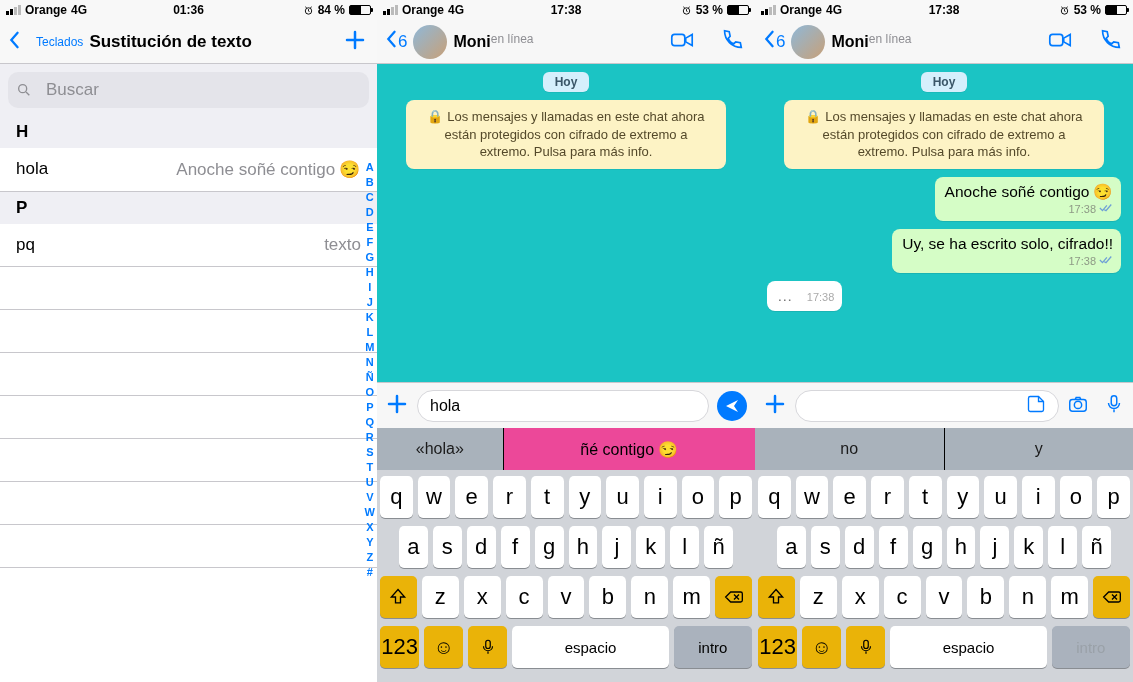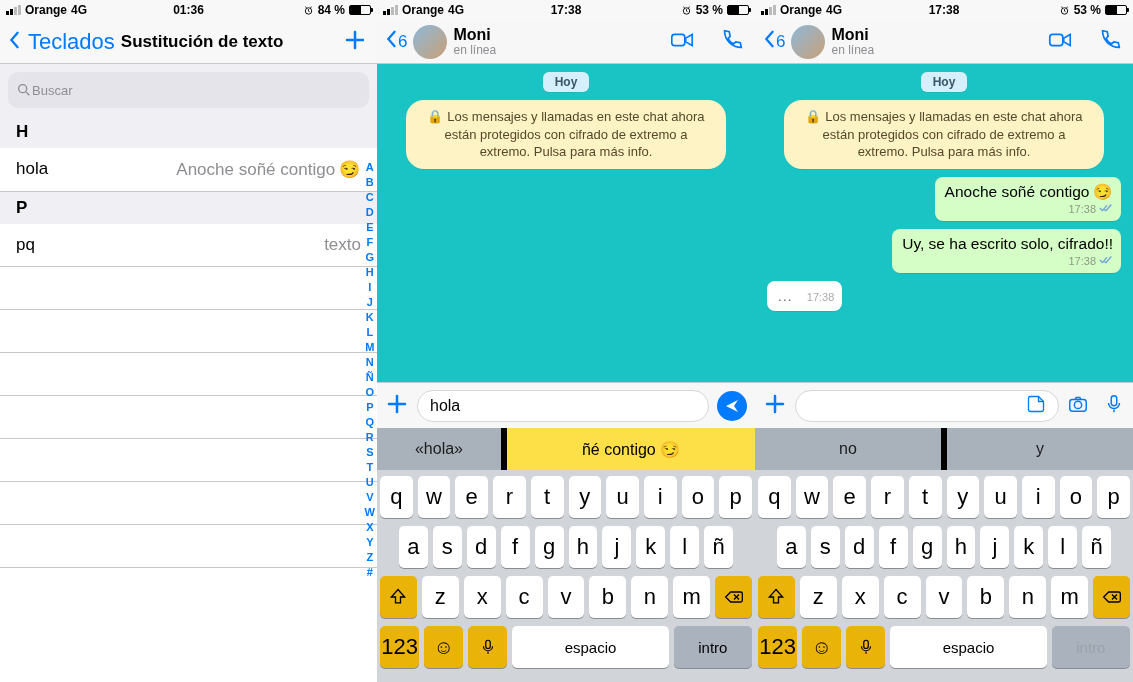--- a/index.html
+++ b/index.html
@@ -14,65 +14,65 @@
   .sb-center { position:absolute; left:50%; transform:translateX(-50%); font-weight:600;}
   .sig { display:flex; gap:1px; align-items:flex-end;}
   .sig span { width:3px; background:#000;}
   .sig span:nth-child(1){height:4px}.sig span:nth-child(2){height:6px}.sig span:nth-child(3){height:8px;background:#bbb}.sig span:nth-child(4){height:10px;background:#bbb}
   .batt { width:22px; height:10px; border:1px solid #000; border-radius:2px; position:relative;}
   .batt::after{content:"";position:absolute;right:-3px;top:2px;width:2px;height:4px;background:#000;border-radius:0 1px 1px 0;}
   .batt-fill{height:100%;background:#000;}
   .alarm svg{width:11px;height:11px;display:block}
   
   .navbar1 { height:44px; display:flex; align-items:center; padding:0 8px; border-bottom:0.5px solid #c8c7cc; background:#f8f8f8; position:relative;}
-  .back-btn { display:flex; align-items:flex-start; color:#007aff; font-size:22px; gap:8px;}
+  .back-btn { display:flex; align-items:center; color:#007aff; font-size:12px; gap:16px;}
   .nav-title { font-size:17px; font-weight:600; color:#000; margin-left:6px;}
   .plus-btn { position:absolute; right:10px; color:#007aff;}
   .plus-btn svg{width:24px;height:24px}
   .search-row { padding:8px 8px; background:#efeff4;}
-  .search-f { background:#e4e4ea; border-radius:10px; height:36px; display:flex; align-items:center; padding:0 8px; color:#8e8e93; font-size:13px; gap:0;}
+  .search-f { background:#e4e4ea; border-radius:10px; height:36px; display:flex; align-items:center; padding:0 8px; color:#8e8e93; font-size:17px; gap:14px;}
   .search-f svg{width:16px;height:16px;fill:#8e8e93}
   .sect-hdr { background:#efeff4; font-size:17px; font-weight:600; padding:6px 16px; color:#000;}
   .cell { display:flex; justify-content:space-between; padding:11px 16px; font-size:17px; border-bottom:0.5px solid #c8c7cc; background:#fff;}
   .cell .k{color:#000}.cell .v{color:#8e8e93}
   .empty-cell{height:43px;border-bottom:0.5px solid #c8c7cc;background:#fff}
   .index-strip{position:absolute;right:2px;top:160px;display:flex;flex-direction:column;font-size:11px;color:#007aff;font-weight:600;line-height:15px;text-align:center}
   .bottom-bar{position:absolute;bottom:0;left:0;right:0;height:44px;border-top:0.5px solid #c8c7cc;display:flex;align-items:center;padding:0 16px;color:#007aff;font-size:17px;background:#f8f8f8}
   
   .wa-nav{height:44px;background:#f7f7f7;border-bottom:0.5px solid #c8c7cc;display:flex;align-items:center;padding:0 8px;gap:6px;position:relative}
   .wa-back{display:flex;align-items:center;color:#007aff;font-size:17px;gap:1px}
   .avatar{width:34px;height:34px;border-radius:50%;background:linear-gradient(135deg,#8fb8d8,#c8a078);flex:0 0 auto}
-  .wa-title{display:flex;flex-direction:column;line-height:1.1}
+  .wa-title{display:flex;line-height:1.1}
   .wa-name{font-size:16px;font-weight:600}
   .wa-status{font-size:12px;color:#8e8e93}
   .wa-actions{position:absolute;right:10px;display:flex;gap:24px}
   .wa-actions svg{width:26px;height:26px;stroke:#007aff;fill:none;stroke-width:1.8}
   .chat-bg{background:#1bc4c4;flex:1 1 auto;display:flex;flex-direction:column;align-items:center;padding:8px 12px;gap:8px;overflow:hidden}
   .day-chip{background:#d5effc;color:#3a5668;font-size:12px;font-weight:600;padding:3px 12px;border-radius:6px;box-shadow:0 1px 0 rgba(0,0,0,.05)}
-  .enc-box{background:#fdf3c5;color:#54492a;font-size:13px;text-align:center;padding:8px 14px;border-radius:18px;max-width:320px;line-height:1.35;box-shadow:0 1px 0 rgba(0,0,0,.05)}
+  .enc-box{background:#fdf3c5;color:#54492a;font-size:13px;text-align:center;padding:8px 14px;border-radius:8px;max-width:320px;line-height:1.35;box-shadow:0 1px 0 rgba(0,0,0,.05)}
   .msg-out{align-self:flex-end;background:#d5fdc6;color:#000;font-size:15.5px;padding:6px 8px 6px 10px;border-radius:8px;max-width:300px;position:relative;box-shadow:0 1px 0 rgba(0,0,0,.08)}
   .msg-in{align-self:flex-start;background:#fff;color:#000;font-size:15.5px;padding:6px 8px 6px 10px;border-radius:8px;max-width:300px;position:relative;box-shadow:0 1px 0 rgba(0,0,0,.08)}
   .meta{font-size:11px;color:#8e9a86;text-align:right;margin-top:2px;display:flex;justify-content:flex-end;gap:3px;align-items:center}
   .ticks svg{width:14px;height:10px}
   .input-bar{height:46px;background:#f7f7f7;border-top:0.5px solid #c8c7cc;display:flex;align-items:center;padding:0 8px;gap:8px}
   .ib-add{color:#007aff}
   .ib-add svg{width:24px;height:24px}
   .ib-field{flex:1;height:32px;background:#fff;border:1px solid #d7d7db;border-radius:16px;padding:0 12px;font-size:16px;display:flex;align-items:center}
   .ib-field input{border:none;outline:none;flex:1;font-size:16px;font-family:inherit;background:transparent}
   .ib-send{width:30px;height:30px;border-radius:50%;background:#007aff;display:flex;align-items:center;justify-content:center}
   .ib-send svg{width:16px;height:16px;fill:#fff}
   .ib-right-icons{display:flex;gap:14px;color:#007aff;align-items:center}
   .ib-right-icons svg{width:22px;height:22px;stroke:#007aff;fill:none;stroke-width:1.6}
   .sticker-ic svg{fill:#007aff;stroke:none}
   
   .kbd{background:#d1d4d9;flex:0 0 auto}
   .sug-row{height:42px;display:flex;background:#a9b2bb}
-  .sug{flex:1;display:flex;align-items:center;justify-content:center;font-size:16px;color:#1b1b1b;border-right:6px solid #000000}
+  .sug{flex:1;display:flex;align-items:center;justify-content:center;font-size:16px;color:#1b1b1b;border-right:1px solid #000000}
   .sug:last-child{border-right:none}
-  .sug.active{background:#fde047;color:#000}
+  .sug.active{background:#ec4899;color:#000}
   .kbd-rows{padding:6px 3px}
   .krow{display:flex;gap:5px;margin-bottom:8px;justify-content:center}
   .key{background:#fff;height:42px;border-radius:5px;box-shadow:0 1px 0 #898d92;flex:1;display:flex;align-items:center;justify-content:center;font-size:22px;color:#000}
   .key.fn{background:#eab308}
   .key.space{flex:4;font-size:15px}
   .key.intro{flex:2;font-size:15px;background:#aab2bd}
   .row2pad{width:14px;flex:0 0 14px}
   .shift svg,.bsp svg{width:20px;height:20px}
   .emoji{font-size:20px}
   .mic svg{width:18px;height:18px}

